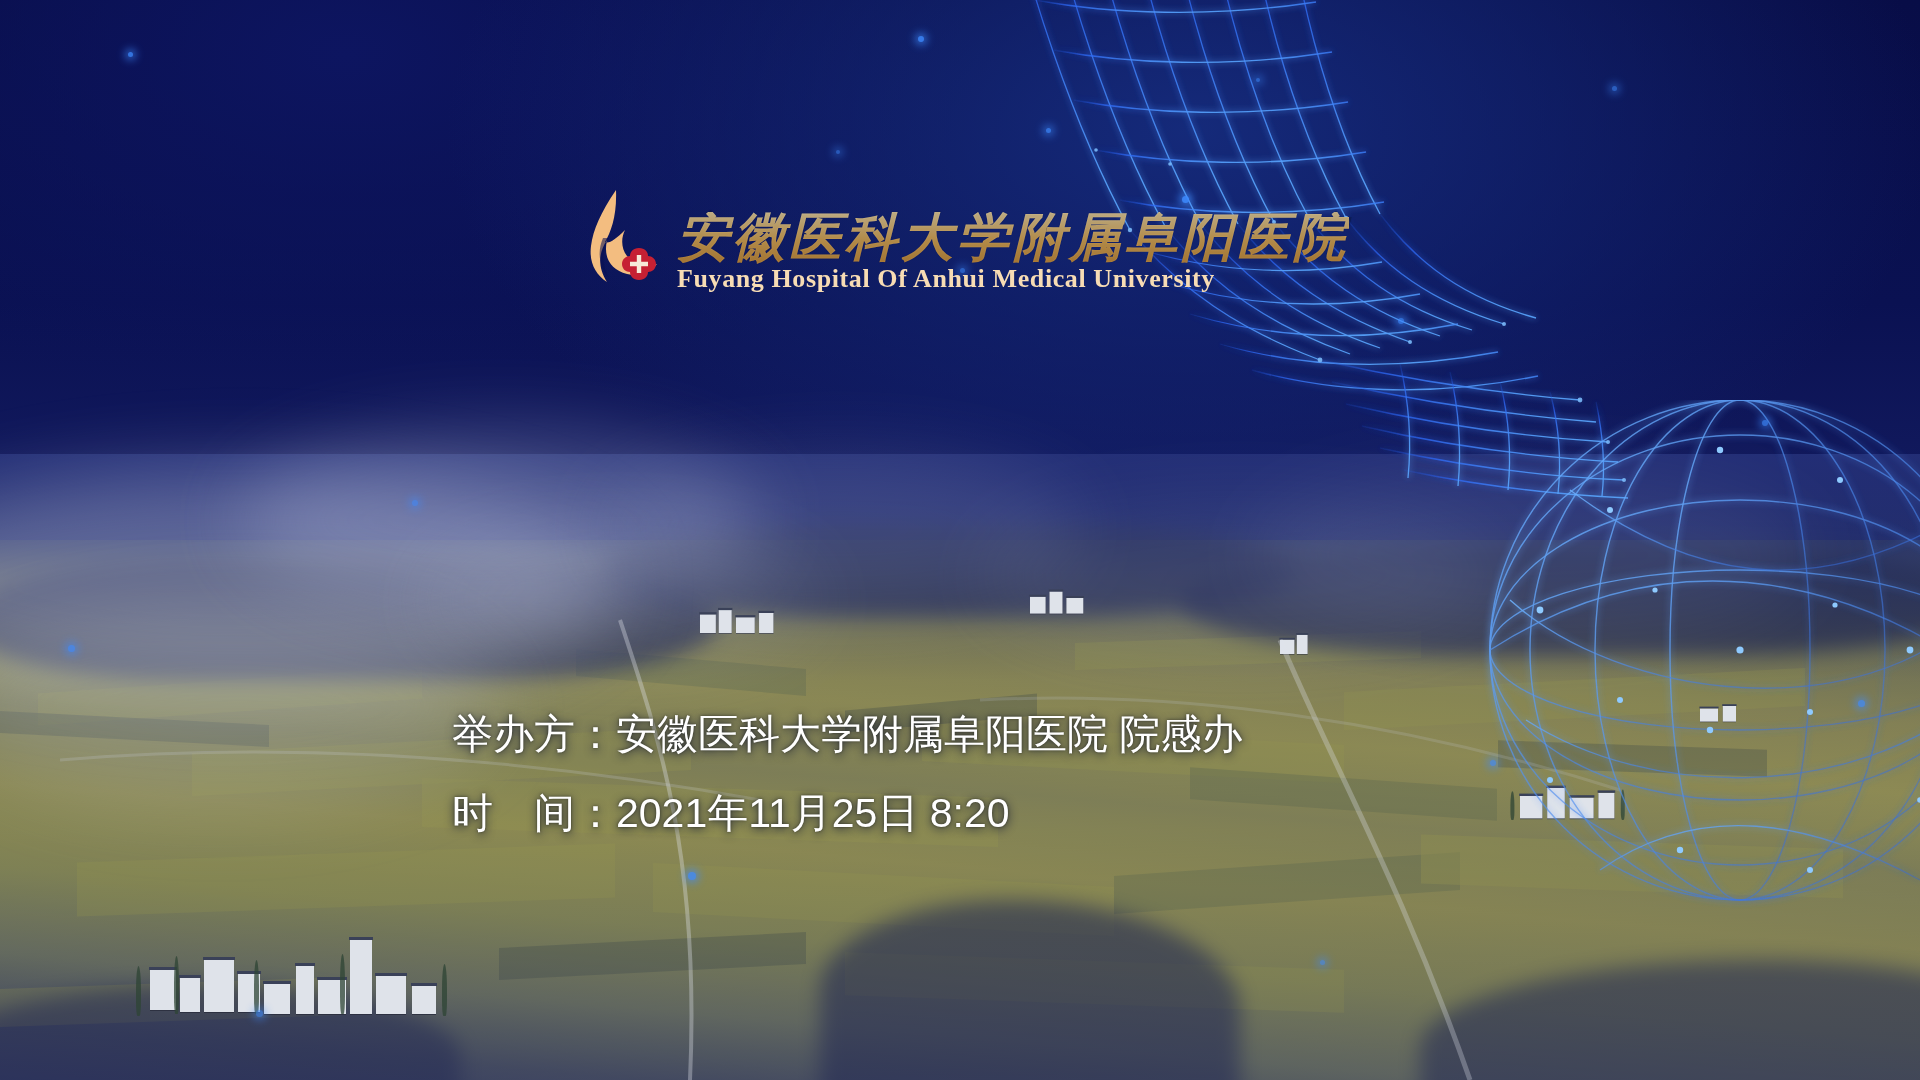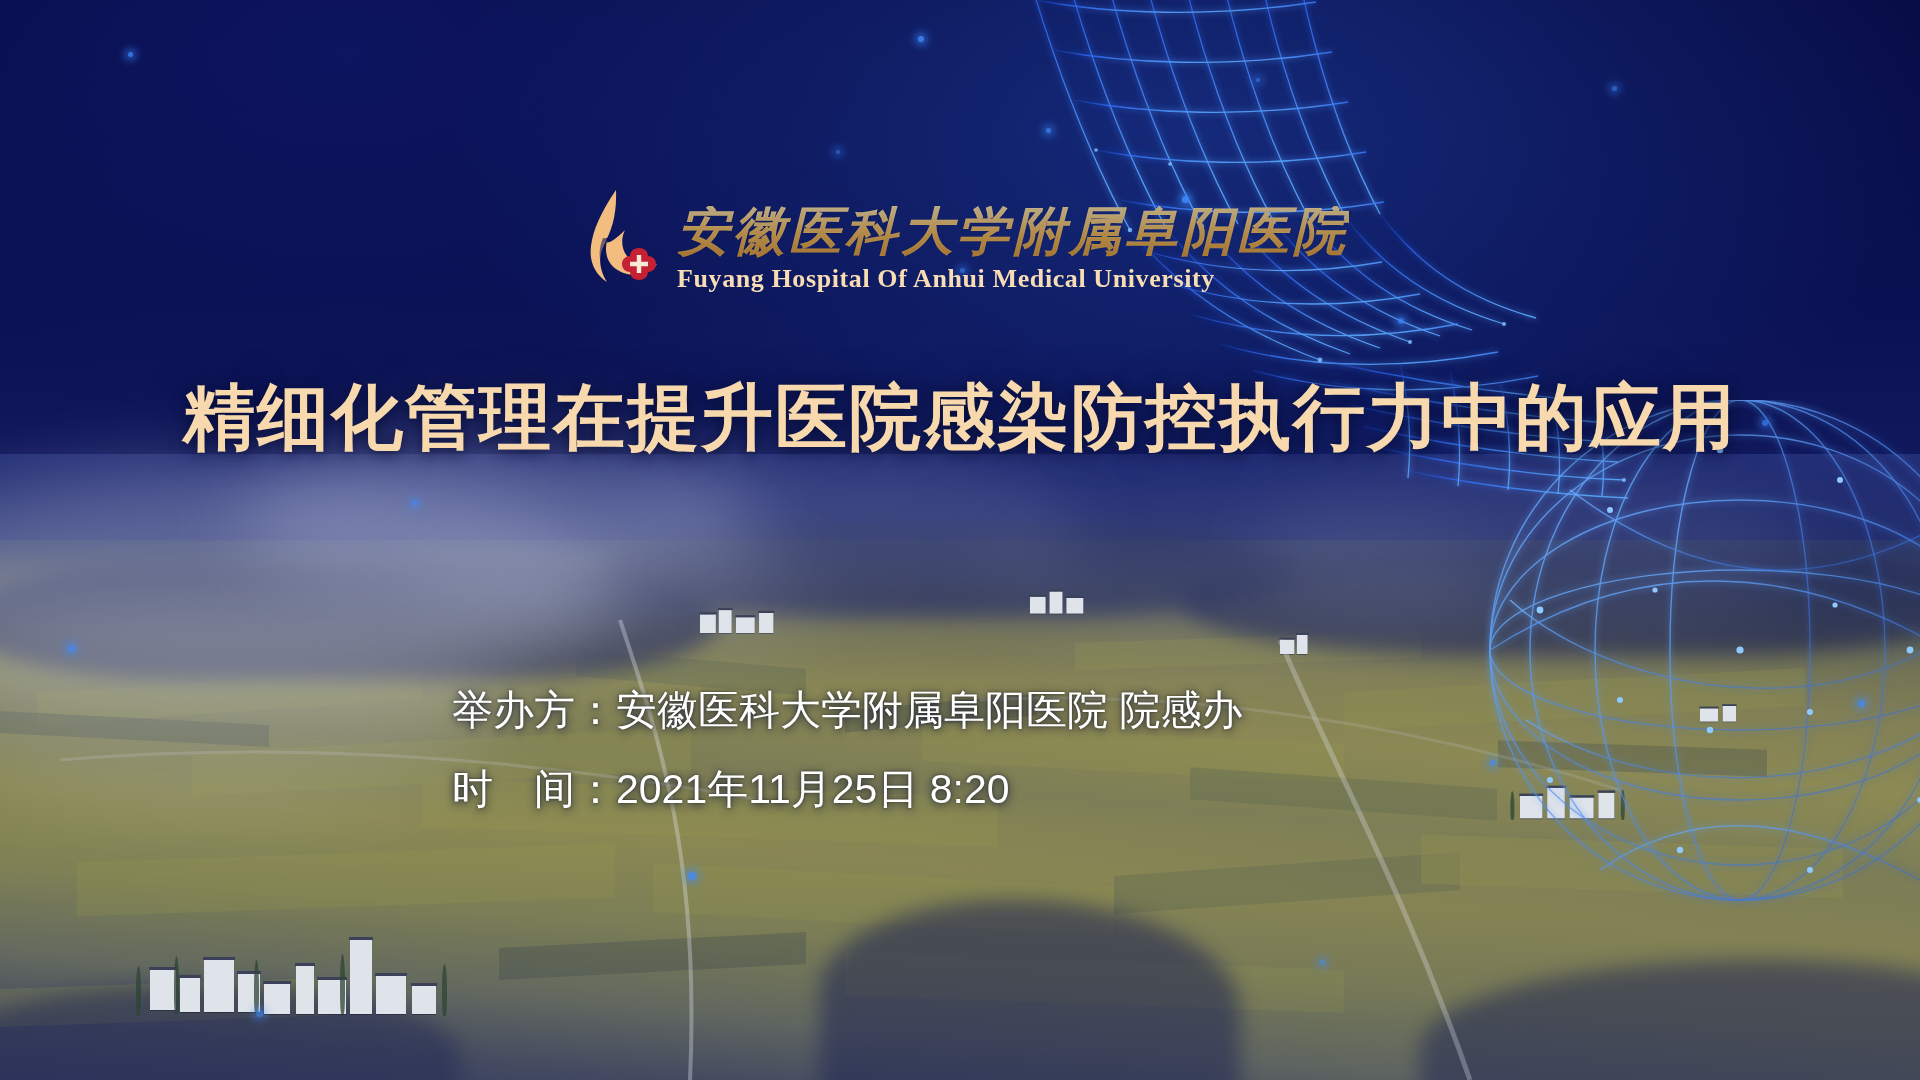--- a/index.html
+++ b/index.html
@@ -122,21 +122,20 @@
     -webkit-text-fill-color: transparent;
     text-shadow: 0 0 1px rgba(0,0,0,.25);
     white-space: nowrap;
   }
   .logo-en {
     font-family: "Liberation Serif", "DejaVu Serif", serif;
     font-size: 26px;
     font-weight: 700;
     letter-spacing: .6px;
     color: #f7dcb4;
-    margin-top: 6px;
     white-space: nowrap;
   }
 
   
   .title {
     position: absolute;
     left: 0; right: 0;
     top: 370px;
     text-align: center;
     font-size: 72px;
@@ -144,21 +143,21 @@
     letter-spacing: 2px;
     color: #f7d9ad;
     white-space: nowrap;
     text-shadow: 0 2px 14px rgba(6,10,48,.85), 0 0 34px rgba(10,16,70,.6);
   }
 
   
   .info {
     position: absolute;
     left: 452px;
-    top: 690px;
+    top: 714px;
     color: #ffffff;
     font-size: 41px;
     font-weight: 400;
     line-height: 1.0;
     text-shadow: 0 2px 10px rgba(8,14,52,.85), 0 0 3px rgba(0,0,0,.5);
   }
   .info-line { display: block; margin-bottom: 38px; white-space: nowrap; }
   .info-line:last-child { margin-bottom: 0; }
 </style>
 </head>
@@ -438,21 +437,20 @@
             <path d="M-2.2,-9 h4.4 v6.8 h6.8 v4.4 h-6.8 v6.8 h-4.4 v-6.8 h-6.8 v-4.4 h6.8 z" fill="#f6ead8"></path>
           </g>
         </svg>
       </div>
       <div class="logo-texts">
         <div class="logo-cn">安徽医科大学附属阜阳医院</div>
         <div class="logo-en">Fuyang Hospital Of Anhui Medical University</div>
       </div>
     </div>
 
-    <div class="title">精细化管理在提升医院感染防控执行力中的应用</div>
 
     <div class="info">
       <span class="info-line">举办方：安徽医科大学附属阜阳医院 院感办</span>
       <span class="info-line">时　间：2021年11月25日 8:20</span>
     </div>
 
   </div>
 </div>
 
 </body></html>

